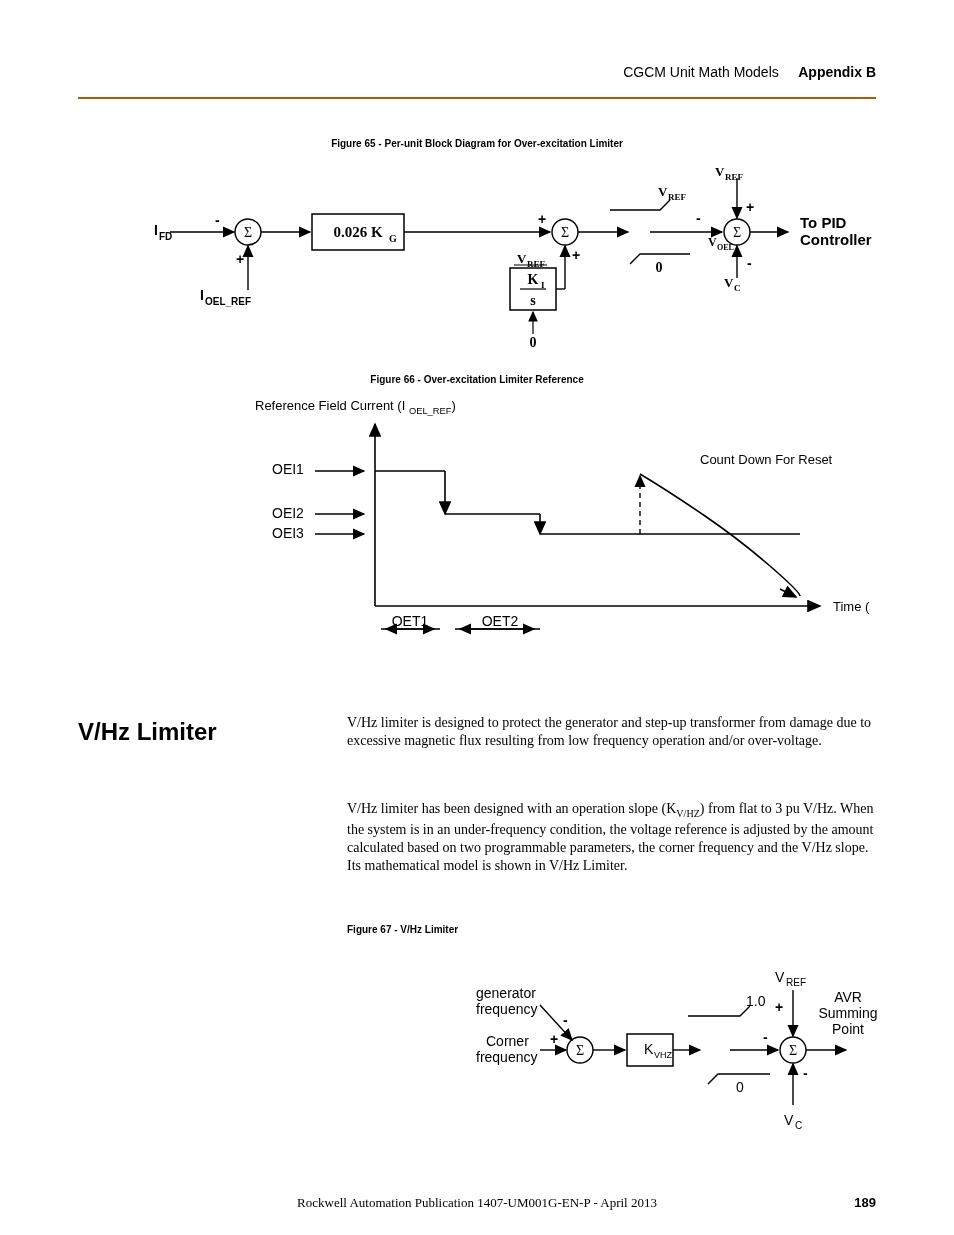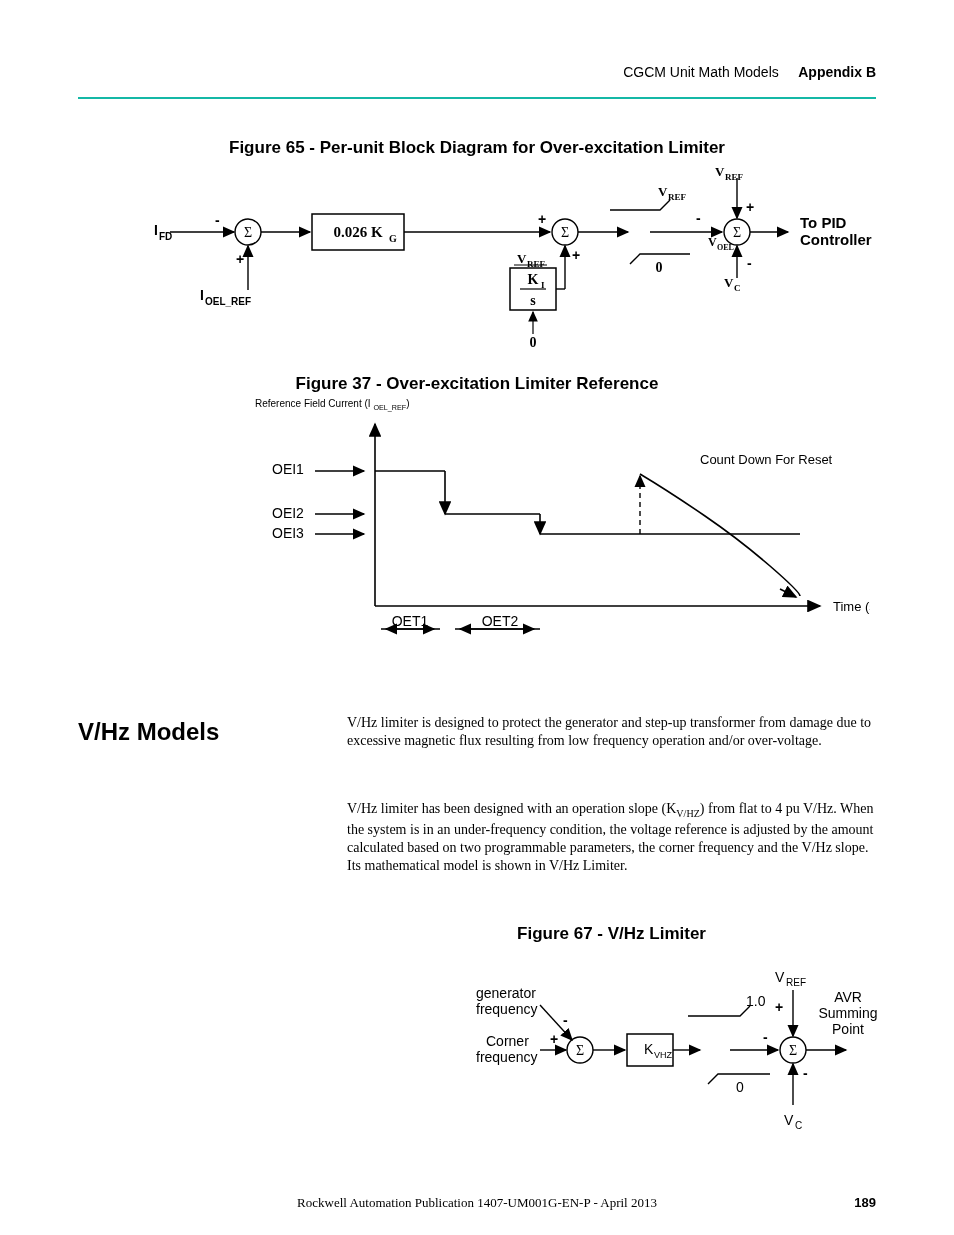--- a/index.html
+++ b/index.html
@@ -16,40 +16,40 @@
     position: relative;
     width: 954px;
     height: 1235px;
   }
   .header {
     position: absolute;
     top: 62px;
     left: 78px;
     right: 78px;
     height: 35px;
-    border-bottom: 2px solid #14b8a6;
+    border-bottom: 2px solid #a16207;
     text-align: right;
     font-family: Arial, Helvetica, sans-serif;
     font-size: 14px;
   }
   .header .app {
     position: absolute;
     right: 0;
     top: 2px;
   }
   .header .app b { font-weight: 700; }
   .fig-caption {
     font-family: Arial, Helvetica, sans-serif;
     font-weight: 700;
-    font-size: 17px;
+    font-size: 10px;
     text-align: center;
     position: absolute;
     left: 0; right: 0;
   }
-  .fig-caption.left-align { text-align: center; }
+  .fig-caption.left-align { text-align: left; }
   .svg-wrap { position: absolute; }
   svg text { font-family: "Times New Roman", Times, serif; }
   svg text.sans { font-family: Arial, Helvetica, sans-serif; }
   svg text.bold { font-weight: 700; }
   .section {
     position: absolute;
     left: 78px;
     right: 78px;
   }
   .section-heading {
@@ -155,23 +155,23 @@
       <text x="594" y="131" class="bold" font-size="9">C</text>
       <line x1="610" y1="72" x2="648" y2="72" stroke="#000" stroke-width="1.4" marker-end="url(#ah)"></line>
       <text x="568" y="86" class="bold" font-size="12">V</text>
       <text x="577" y="90" class="bold" font-size="8">OEL</text>
 
       <text x="660" y="68" class="sans bold" font-size="15">To PID</text>
       <text x="660" y="85" class="sans bold" font-size="15">Controller</text>
     </svg>
   </div>
 
-  <div class="fig-caption" style="top:374px">Figure 37 - Over-excitation Limiter Reference</div>
-
-  <div style="position:absolute; top:398px; left:255px; font-family:Arial,Helvetica,sans-serif; font-size:10px">
+  <div class="fig-caption" style="top:374px">Figure 66 - Over-excitation Limiter Reference</div>
+
+  <div style="position:absolute; top:398px; left:255px; font-family:Arial,Helvetica,sans-serif; font-size:13px">
     <span>Reference Field Current (I </span><sub>OEL_REF</sub><span>)</span>
   </div>
 
   <div class="svg-wrap" style="left:260px; top:416px; width:610px; height:230px">
     <svg width="610" height="230" viewBox="0 0 610 230">
       <defs>
         <marker id="ah2" markerWidth="10" markerHeight="8" refX="8" refY="4" orient="auto">
           <path d="M0,0 L9,4 L0,8 Z" fill="#000"></path>
         </marker>
       </defs>
@@ -201,26 +201,26 @@
       <text x="150" y="210" class="sans" font-size="14" text-anchor="middle">OET1</text>
       <line x1="180" y1="213" x2="126" y2="213" stroke="#000" stroke-width="1.4" marker-end="url(#ah2)"></line>
       <line x1="121" y1="213" x2="174" y2="213" stroke="#000" stroke-width="1.4" marker-end="url(#ah2)"></line>
       <text x="240" y="210" class="sans" font-size="14" text-anchor="middle">OET2</text>
       <line x1="280" y1="213" x2="200" y2="213" stroke="#000" stroke-width="1.4" marker-end="url(#ah2)"></line>
       <line x1="195" y1="213" x2="274" y2="213" stroke="#000" stroke-width="1.4" marker-end="url(#ah2)"></line>
     </svg>
   </div>
 
   <div class="section" style="top:718px">
-    <div class="section-heading">V/Hz Models</div>
+    <div class="section-heading">V/Hz Limiter</div>
   </div>
 
   <div class="body-col" style="top:714px">V/Hz limiter is designed to protect the generator and step-up transformer from damage due to excessive magnetic flux resulting from low frequency operation and/or over-voltage.</div>
   <div class="body-col" style="top:800px">
-    <span>V/Hz limiter has been designed with an operation slope (K</span><sub>V/HZ</sub><span>) from flat to 4 pu V/Hz. When the system is in an under-frequency condition, the voltage reference is adjusted by the amount calculated based on two programmable parameters, the corner frequency and the V/Hz slope. Its mathematical model is shown in V/Hz Limiter.</span>
+    <span>V/Hz limiter has been designed with an operation slope (K</span><sub>V/HZ</sub><span>) from flat to 3 pu V/Hz. When the system is in an under-frequency condition, the voltage reference is adjusted by the amount calculated based on two programmable parameters, the corner frequency and the V/Hz slope. Its mathematical model is shown in V/Hz Limiter.</span>
   </div>
 
   <div class="fig-caption left-align" style="top:924px; left:347px; right:78px">Figure 67 - V/Hz Limiter</div>
 
   <div class="svg-wrap" style="left:440px; top:950px; width:460px; height:200px">
     <svg width="460" height="200" viewBox="0 0 460 200">
       <defs>
         <marker id="ah3" markerWidth="10" markerHeight="8" refX="8" refY="4" orient="auto">
           <path d="M0,0 L9,4 L0,8 Z" fill="#000"></path>
         </marker>

